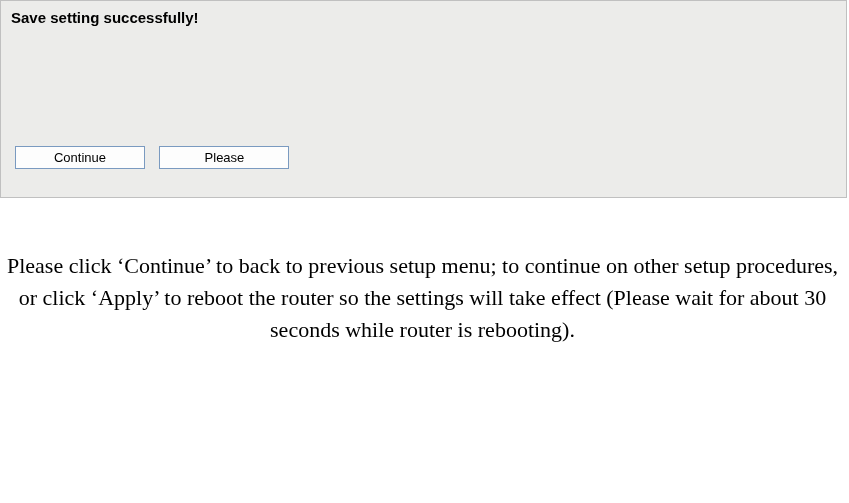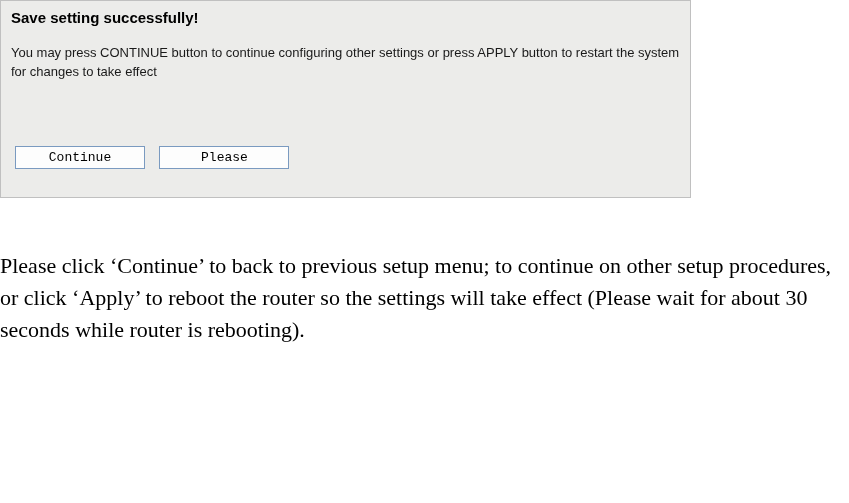--- a/index.html
+++ b/index.html
@@ -12,21 +12,21 @@
       background: #ffffff;
       width: 849px;
       height: 503px;
       overflow: hidden;
     }
     .panel {
       background: #ececea;
       border: 1px solid #c0c0c0;
       padding: 6px 10px 14px 10px;
       margin: 0 0 0 0;
-      width: 691px;
+      width: 847px;
       height: 198px;
       position: relative;
     }
     .panel-title {
       font-size: 15px;
       font-weight: bold;
       color: #000;
       margin-bottom: 18px;
       margin-top: 2px;
     }
@@ -45,40 +45,40 @@
       display: inline-block;
       width: 130px;
       height: 23px;
       background: #fdfdfd;
       border: 1px solid #7a9ac0;
       font-size: 13px;
       color: #000;
       cursor: pointer;
       margin-right: 10px;
       line-height: 19px;
-      font-family: Liberation Mono, monospace;
+      font-family: Liberation Sans, sans-serif;
     }
     .doc-text {
       font-family: "Times New Roman", Times, serif;
       font-size: 22px;
       color: #000;
       line-height: 1.45;
       padding: 0 4px 0 0;
       margin-top: 52px;
     }
     .doc-para {
       margin-bottom: 26px;
+      text-align: center;
     }
   </style>
 </head>
 <body>
 
 <div class="panel">
   <div class="panel-title">Save setting successfully!</div>
-  <div class="panel-desc">You may press CONTINUE button to continue configuring other settings or press APPLY button to restart the system for changes to take effect</div>
   <div class="button-row">
     <button class="btn">Continue</button>
     <button class="btn">Please</button>
   </div>
 </div>
 
 <div class="doc-text">
   <p class="doc-para">Please click ‘Continue’ to back to previous setup menu; to continue on other setup procedures, or click ‘Apply’ to reboot the router so the settings will take effect (Please wait for about 30 seconds while router is rebooting).</p>
 </div>
 

